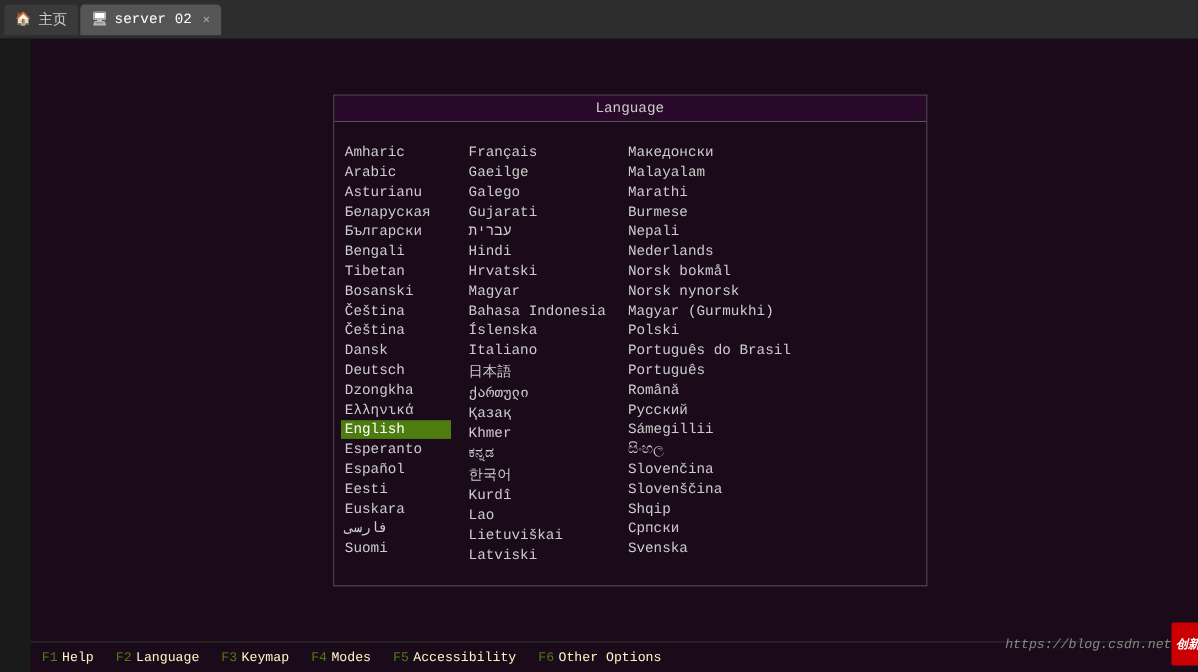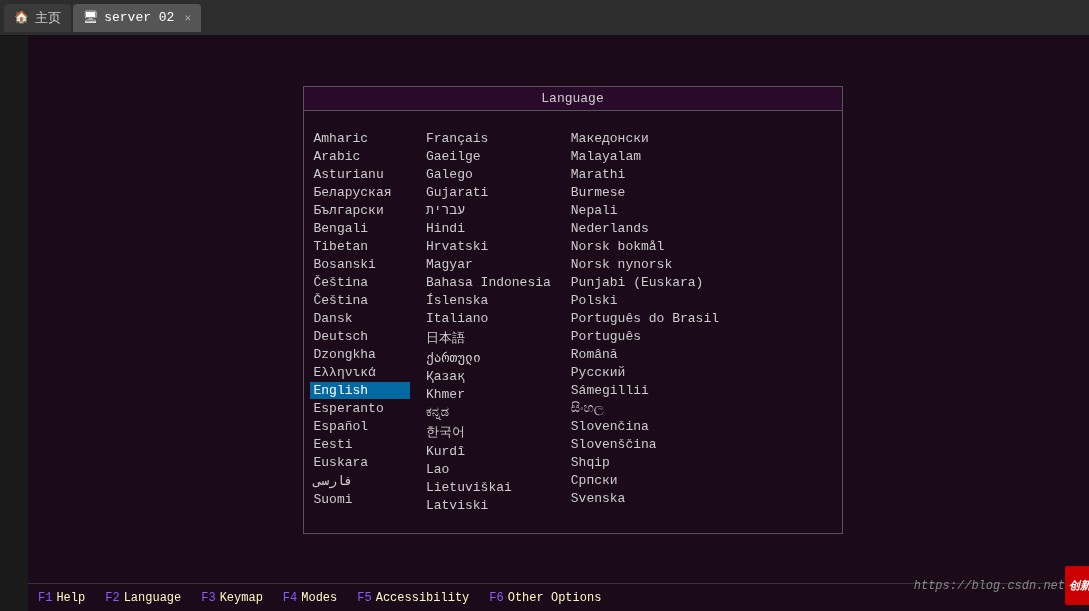--- a/index.html
+++ b/index.html
@@ -91,21 +91,21 @@
       gap: 1px;
     }
     .lang-item {
       color: #ccc;
       padding: 1px 4px;
       cursor: pointer;
       font-size: 13px;
       white-space: nowrap;
     }
     .lang-item.selected {
-      background: #0369a1;
+      background: #4d7c0f;
       color: #fff;
     }
 
     
     .func-bar {
       position: absolute;
       bottom: 0;
       left: 0;
       right: 0;
       height: 28px;
@@ -116,21 +116,21 @@
       padding: 0 10px;
       gap: 20px;
       font-size: 12px;
       border-top: 1px solid #333;
     }
     .func-item {
       display: flex;
       gap: 4px;
     }
     .func-key {
-      color: #8b5cf6;
+      color: #4d7c0f;
     }
     .func-label {
       color: #fef9c3;
     }
 
     
     .watermark {
       position: absolute;
       bottom: 6px;
       right: 0;
@@ -221,21 +221,21 @@
 
       <div class="lang-col">
         <div class="lang-item">Македонски</div>
         <div class="lang-item">Malayalam</div>
         <div class="lang-item">Marathi</div>
         <div class="lang-item">Burmese</div>
         <div class="lang-item">Nepali</div>
         <div class="lang-item">Nederlands</div>
         <div class="lang-item">Norsk bokmål</div>
         <div class="lang-item">Norsk nynorsk</div>
-        <div class="lang-item">Punjabi (Euskara)</div>
+        <div class="lang-item">Magyar (Gurmukhi)</div>
         <div class="lang-item">Polski</div>
         <div class="lang-item">Português do Brasil</div>
         <div class="lang-item">Português</div>
         <div class="lang-item">Română</div>
         <div class="lang-item">Русский</div>
         <div class="lang-item">Sámegillii</div>
         <div class="lang-item">සිංහල</div>
         <div class="lang-item">Slovenčina</div>
         <div class="lang-item">Slovenščina</div>
         <div class="lang-item">Shqip</div>

